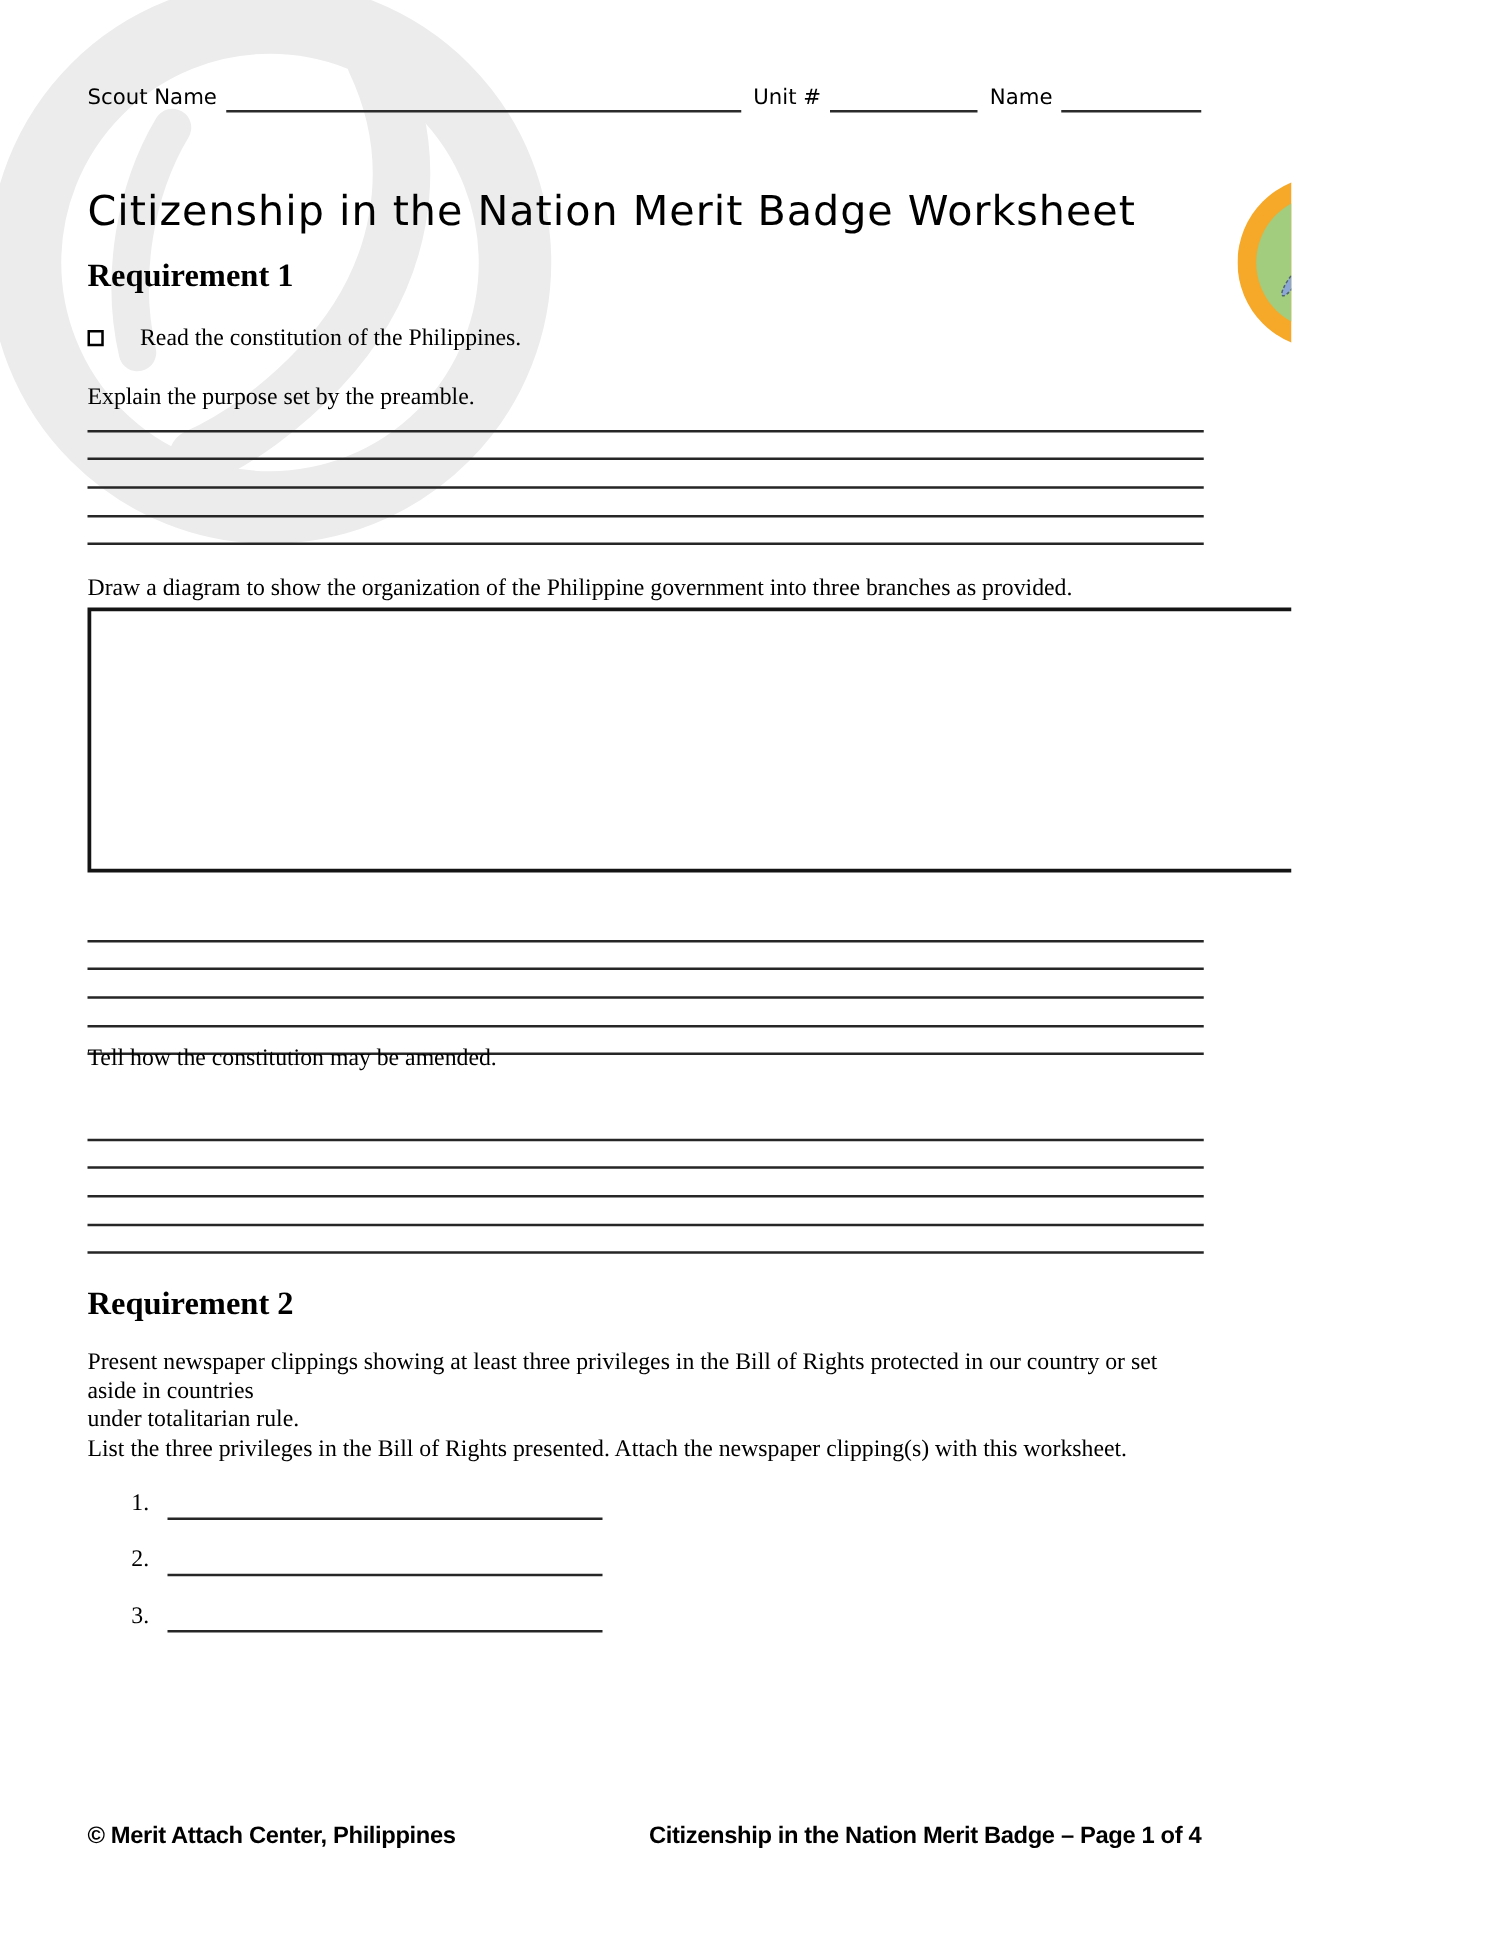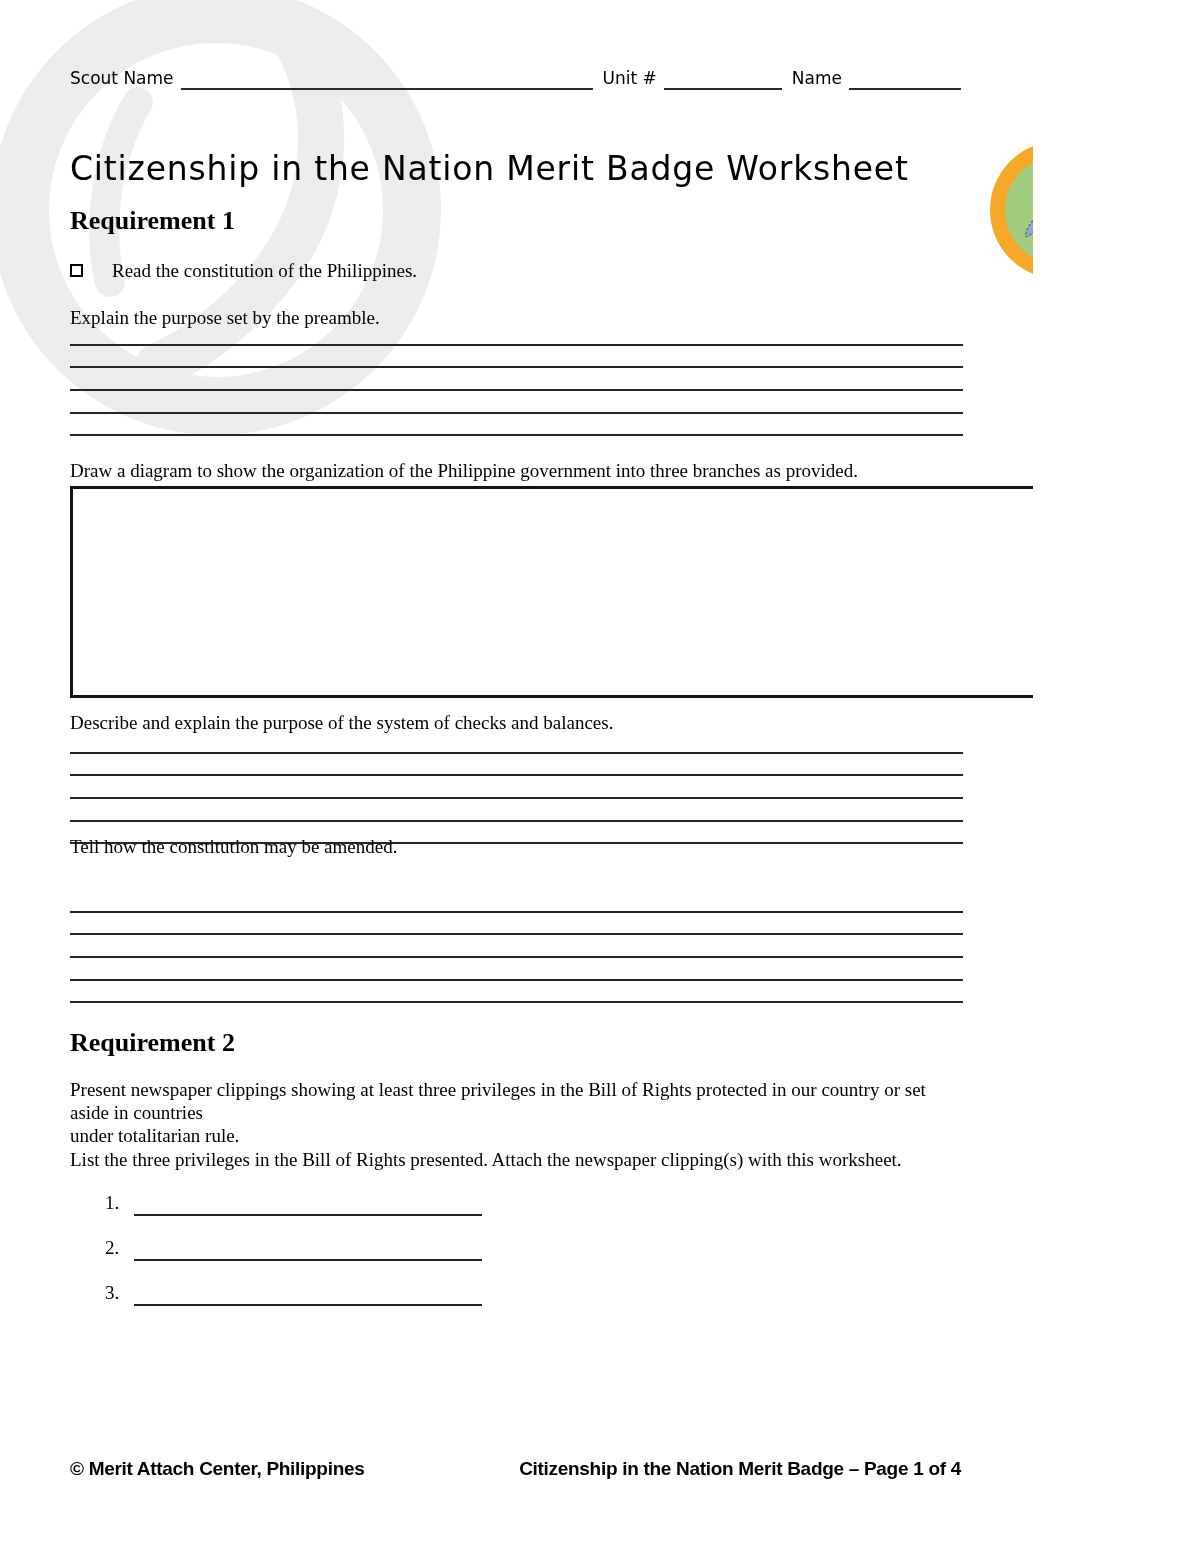--- a/index.html
+++ b/index.html
@@ -140,21 +140,20 @@
       <div class="answer-line"></div>
       <div class="answer-line"></div>
       <div class="answer-line"></div>
       <div class="answer-line"></div>
     </div>
 
     <div class="body-text" style="top:459px;">Draw a diagram to show the organization of the Philippine government into three branches as provided.</div>
 
     <div class="diagram-box"></div>
 
-    <div class="body-text" style="top:711px;">Describe and explain the purpose of the system of checks and balances.</div>
 
     <div class="lines" style="top:731px;">
       <div class="answer-line"></div>
       <div class="answer-line"></div>
       <div class="answer-line"></div>
       <div class="answer-line"></div>
       <div class="answer-line"></div>
     </div>
 
     <div class="body-text" style="top:835px;">Tell how the constitution may be amended.</div>

